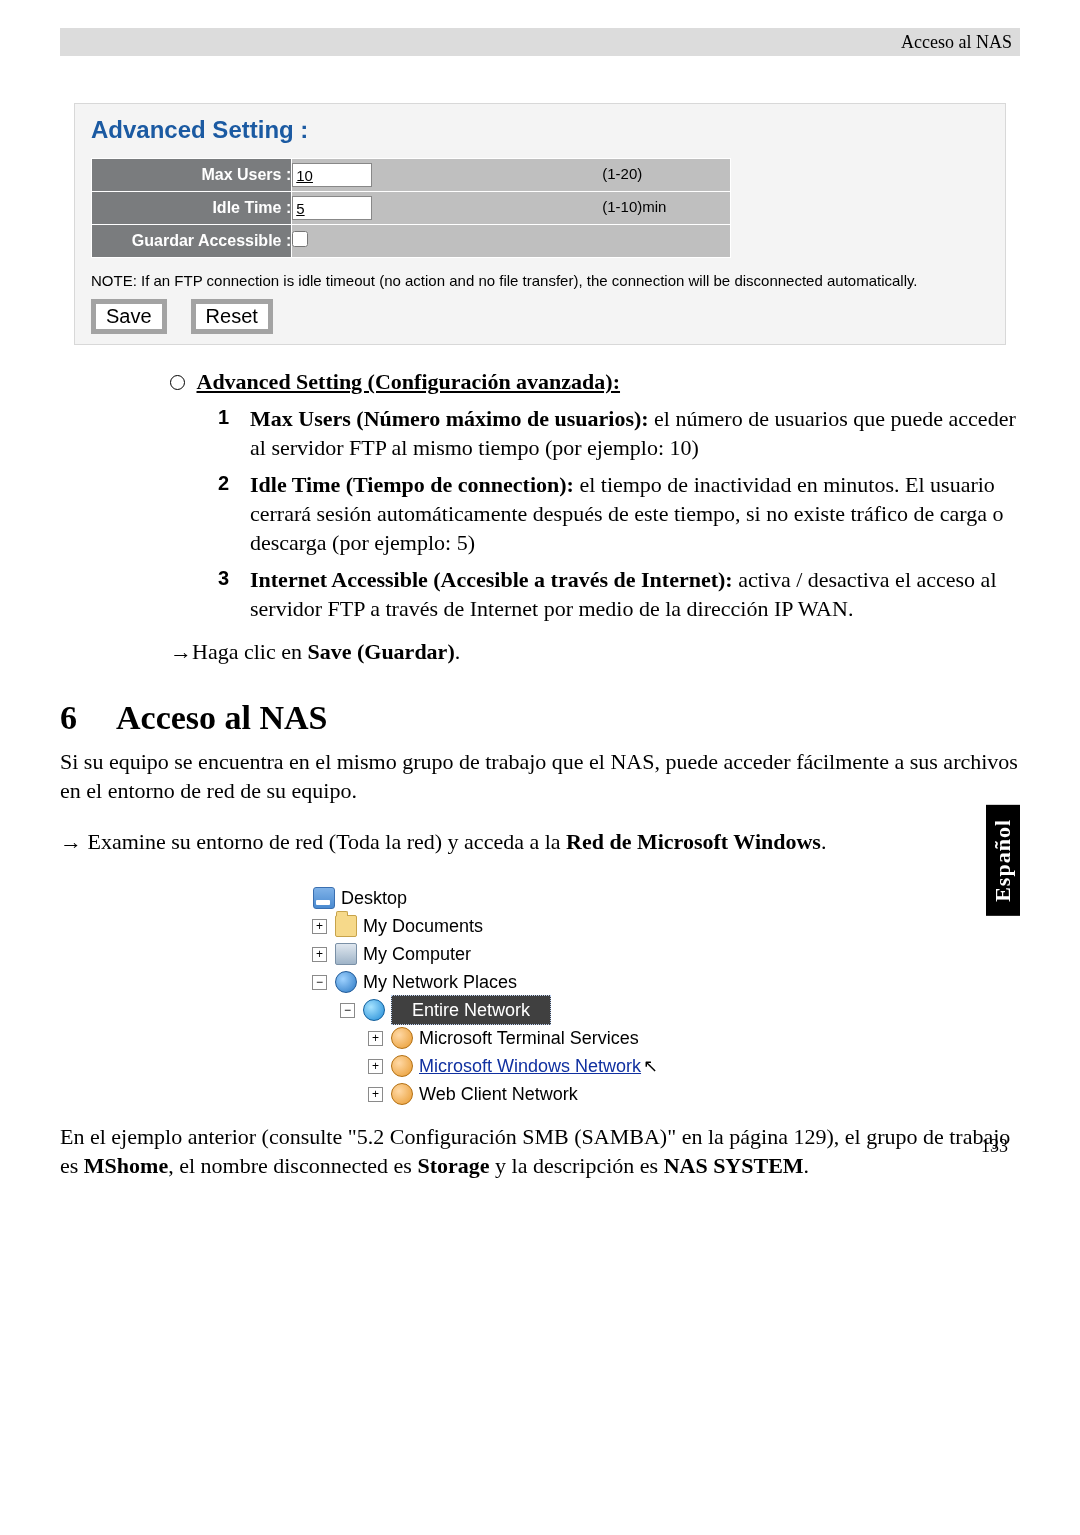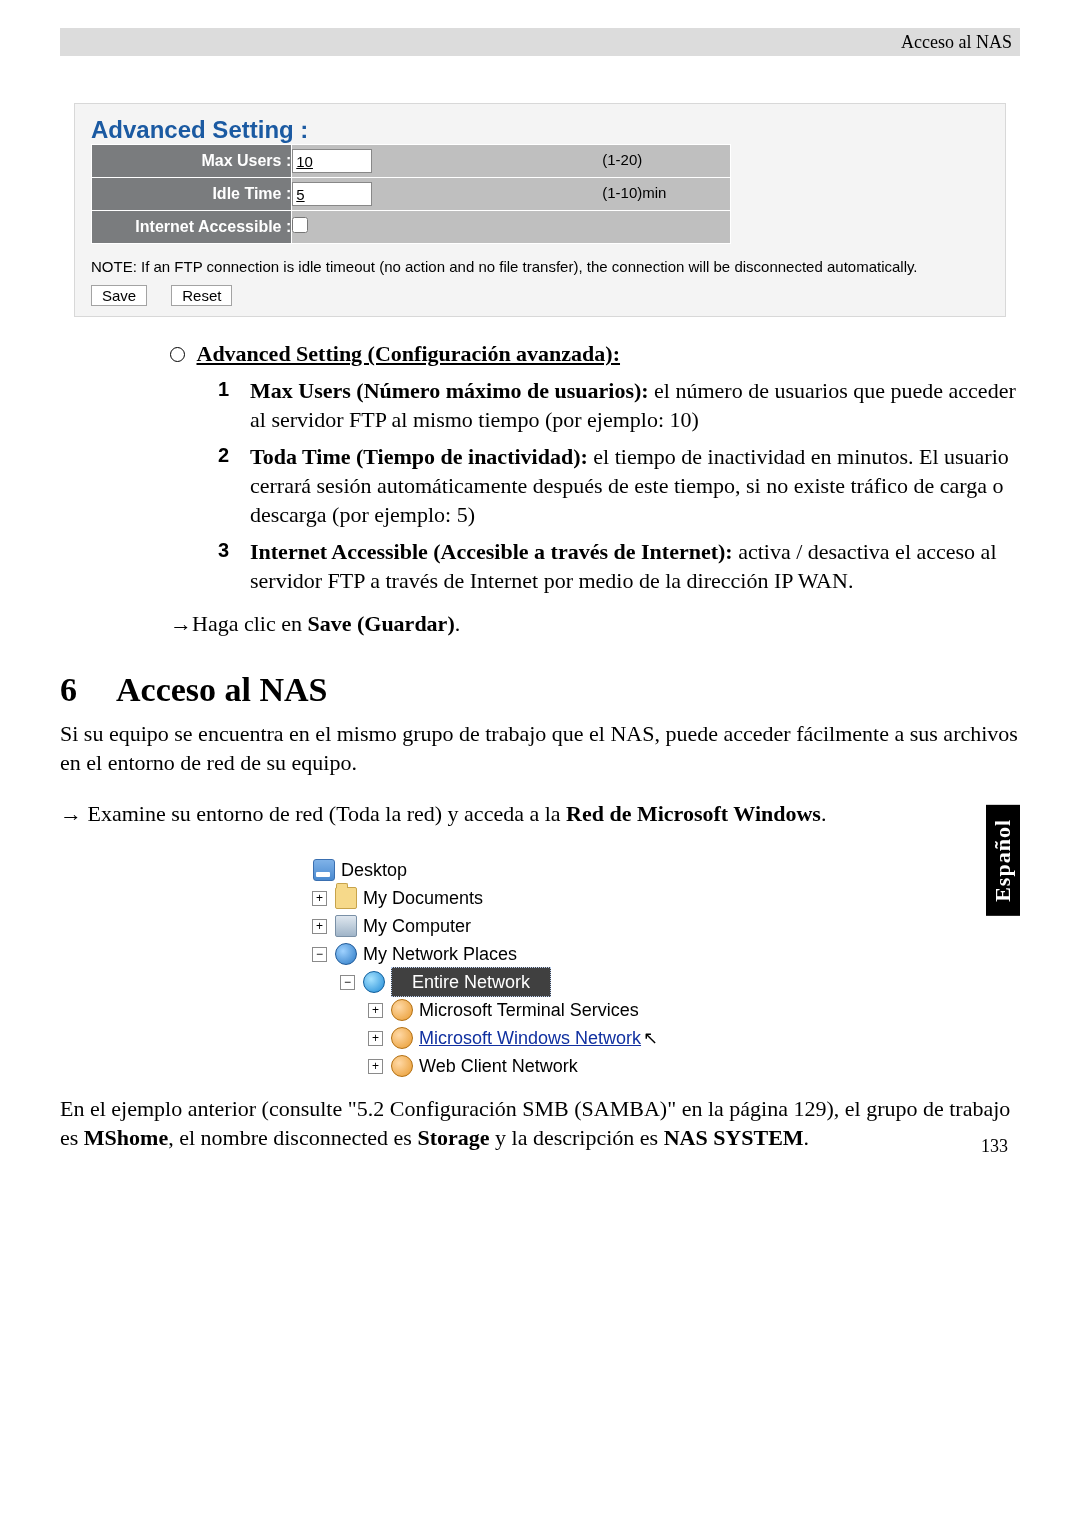--- a/index.html
+++ b/index.html
@@ -2,31 +2,31 @@
 <html><head>
 <meta charset="utf-8">
 <style>
   html,body{margin:0;padding:0;background:#fff;font-family:"Times New Roman",Times,serif;color:#000;}
   .page{width:1080px;height:1193px;position:relative;box-sizing:border-box;padding:28px 60px 40px 60px;}
   .topbar{background:#dcdcdc;height:28px;position:absolute;left:60px;right:60px;top:28px;}
   .topbar-text{position:absolute;right:8px;top:4px;font-size:18px;}
   .body{margin-top:75px;}
   
   .panel{background:#f4f4f4;border:1px solid #d8d8d8;padding:12px 16px 10px 16px;margin:0 14px 0 14px;}
-  .panel-title{font-family:Arial,Helvetica,sans-serif;font-weight:bold;color:#1b5aa2;font-size:24px;}
+  .panel-title{font-family:Arial,Helvetica,sans-serif;font-weight:bold;color:#1b5aa2;font-size:24px;margin-bottom:14px;}
   table.settings{border-collapse:collapse;width:640px;}
   table.settings td{border:1px solid #fff;padding:0;height:32px;vertical-align:middle;}
   td.lbl{background:#7a7c7e;color:#fff;font-family:Arial,Helvetica,sans-serif;font-weight:bold;font-size:16px;text-align:right;padding-right:6px;width:200px;}
   td.val{background:#bfbfbf;padding-left:6px;position:relative;width:440px;}
   td.val input[type=text]{font-family:Arial,Helvetica,sans-serif;font-size:15px;border:1px solid #888;background:#fff;width:72px;height:20px;padding:1px 3px;text-decoration:underline;}
   td.val .hint{position:absolute;left:310px;top:6px;font-family:Arial,Helvetica,sans-serif;font-size:15px;color:#000;}
   td.val input[type=checkbox]{width:16px;height:16px;margin:0;}
   .note{font-family:Arial,Helvetica,sans-serif;font-size:15px;color:#000;margin:14px 0 10px 0;}
   .btns{margin-top:10px;}
-  .btns button{font-family:Arial,Helvetica,sans-serif;font-size:15px;background:#fff;border:1px solid #a3a3a3;padding:1px 10px;margin-right:24px;cursor:pointer;}
+  .btns button{font-family:Arial,Helvetica,sans-serif;font-size:20px;background:#fff;border:5px solid #a3a3a3;padding:1px 10px;margin-right:24px;cursor:pointer;}
   
   .doc{font-size:22px;line-height:1.32;margin-top:22px;}
   .hollow-bullet{display:inline-block;width:13px;height:13px;border:1.5px solid #000;border-radius:50%;margin-right:6px;vertical-align:-1px;}
   .sub-head{text-decoration:underline;font-weight:bold;}
   ol.numlist{list-style:none;padding:0;margin:6px 0 0 0;}
   ol.numlist>li{display:flex;margin:8px 0 8px 158px;}
   ol.numlist .num{font-family:Arial,Helvetica,sans-serif;font-weight:bold;font-size:20px;min-width:24px;margin-right:8px;}
   ol.numlist .txt{flex:1;}
   .arrow{font-family:Arial,Helvetica,sans-serif;}
   .save-line{margin:14px 0 0 110px;}
@@ -81,21 +81,21 @@
           </td>
         </tr>
         <tr>
           <td class="lbl">Idle Time :</td>
           <td class="val">
             <input type="text" value="5" style="">
             <span class="hint">(1-10)min</span>
           </td>
         </tr>
         <tr>
-          <td class="lbl">Internet Accessible :</td>
+          <td class="lbl">Guardar Accessible :</td>
           <td class="val">
             <input type="checkbox" style="">
           </td>
         </tr>
       </tbody>
         </table>
       <div class="note">NOTE: If an FTP connection is idle timeout (no action and no file transfer), the connection will be disconnected automatically.</div>
       <div class="btns">
         <button>Save</button><button>Reset</button>
       </div>
@@ -107,21 +107,21 @@
         <span class="sub-head">Advanced Setting (Configuración avanzada):</span>
       </div>
 
       <ol class="numlist">
         <li>
           <span class="num">1</span>
           <span class="txt"><b>Max Users (Número máximo de usuarios):</b><span> el número de usuarios que puede acceder al servidor FTP al mismo tiempo (por ejemplo: 10)</span></span>
         </li>
         <li>
           <span class="num">2</span>
-          <span class="txt"><b>Toda Time (Tiempo de inactividad):</b><span> el tiempo de inactividad en minutos. El usuario cerrará sesión automáticamente después de este tiempo, si no existe tráfico de carga o descarga (por ejemplo: 5)</span></span>
+          <span class="txt"><b>Idle Time (Tiempo de connection):</b><span> el tiempo de inactividad en minutos. El usuario cerrará sesión automáticamente después de este tiempo, si no existe tráfico de carga o descarga (por ejemplo: 5)</span></span>
         </li>
         <li>
           <span class="num">3</span>
           <span class="txt"><b>Internet Accessible (Accesible a través de Internet):</b><span> activa / desactiva el acceso al servidor FTP a través de Internet por medio de la dirección IP WAN.</span></span>
         </li>
       </ol>
 
       <div class="save-line">
         <span class="arrow">→</span><span>Haga clic en </span><b>Save (Guardar)</b><span>.</span>
       </div>

